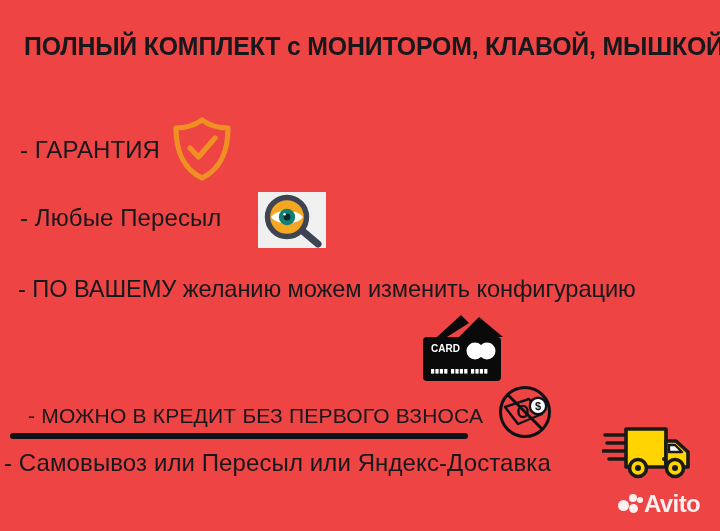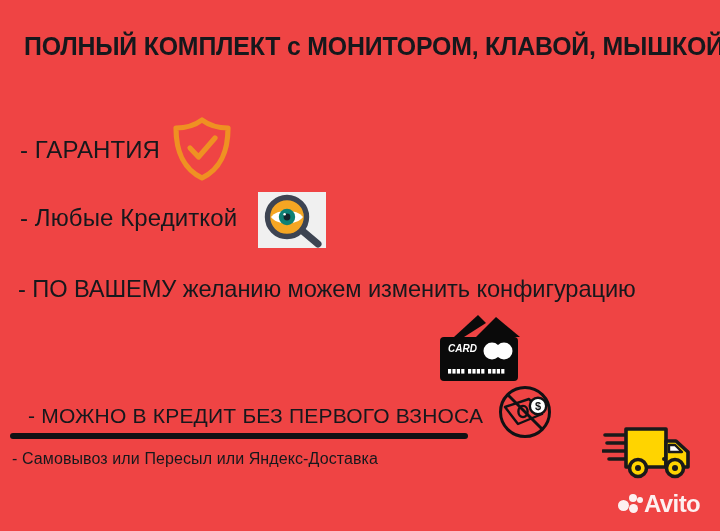--- a/index.html
+++ b/index.html
@@ -39,37 +39,37 @@
     white-space: nowrap;
     line-height: 1.12;
     color: #16181c;
   }
   .f-guarantee  { left: 20px; top: 137px; font-size: 24px; font-weight: 500; letter-spacing: 0.1px; text-align: center; }
   .f-checks     { left: 20px; top: 205px; font-size: 24px; font-weight: 400; letter-spacing: 0.1px; }
   .f-config     { left: 18px; top: 276px; font-size: 24px; font-weight: 400; letter-spacing: -0.1px;
                   transform: scaleX(0.985); transform-origin: left center; }
   .f-creditcard { left: 20px; top: 342px; font-size: 24px; font-weight: 400; letter-spacing: 0.1px; }
   .f-credit     { left: 28px; top: 404px; font-size: 21px; font-weight: 500; letter-spacing: 0.2px; }
-  .f-delivery   { left: 12px; top: 450px; font-size: 16px; font-weight: 400; letter-spacing: 0.1px; }
+  .f-delivery   { left: 4px; top: 450px; font-size: 24px; font-weight: 400; letter-spacing: 0.1px; }
 
   
   .underline-bar {
     position: absolute;
     left: 10px;
     top: 433px;
     width: 458px;
     height: 6px;
     background: #101114;
     border-radius: 3px;
   }
 
   
   .icon-shield   { position: absolute; left: 170px; top: 116px; width: 64px;  height: 66px; }
   .icon-magnify  { position: absolute; left: 258px; top: 192px; width: 68px;  height: 56px; background: #f0f0f0; }
-  .icon-card     { position: absolute; left: 434px; top: 315px; width: 88px;  height: 68px; font-style: italic; }
+  .icon-card     { position: absolute; left: 417px; top: 315px; width: 88px;  height: 68px; }
   .icon-nocash   { position: absolute; left: 496px; top: 386px; width: 60px;  height: 54px; }
   .icon-truck    { position: absolute; left: 602px; top: 421px; width: 92px;  height: 60px; }
 
   .icon-shield svg, .icon-magnify svg, .icon-card svg,
   .icon-nocash svg, .icon-truck svg { display: block; width: 100%; height: 100%; }
 
   
   .avito-watermark {
     position: absolute;
     left: 618px;
@@ -111,21 +111,21 @@
 
   <div class="feature-line f-guarantee">- ГАРАНТИЯ</div>
 
   <div class="icon-shield">
     <svg viewBox="0 0 64 66" xmlns="http://www.w3.org/2000/svg">
       <path d="M32 4 C24 10 14 12 6 12 C6 34 12 52 32 62 C52 52 58 34 58 12 C50 12 40 10 32 4 Z" fill="none" stroke="#ef9122" stroke-width="5.2" stroke-linejoin="round"></path>
       <path d="M20 32 L28.5 41 L45 22" fill="none" stroke="#ef9122" stroke-width="5.2" stroke-linecap="round" stroke-linejoin="round"></path>
     </svg>
   </div>
 
-  <div class="feature-line f-checks">- Любые Кредиткой</div>
+  <div class="feature-line f-checks">- Любые Пересыл</div>
 
   <div class="icon-magnify">
     <svg viewBox="0 0 68 56" xmlns="http://www.w3.org/2000/svg">
       <line x1="41" y1="36" x2="60" y2="52" stroke="#3d4452" stroke-width="7" stroke-linecap="round"></line>
       <circle cx="29" cy="25" r="19.5" fill="#f5a623"></circle>
       <circle cx="29" cy="25" r="19.5" fill="none" stroke="#3d4452" stroke-width="5.4"></circle>
       <path d="M13 25 C19 16.5 39 16.5 45 25 C39 33.5 19 33.5 13 25 Z" fill="#ffffff"></path>
       <circle cx="29" cy="25" r="8.2" fill="#0e8074"></circle>
       <circle cx="29" cy="25" r="3.4" fill="#14242b"></circle>
       <circle cx="26.6" cy="22.3" r="1.25" fill="#ffffff"></circle>

